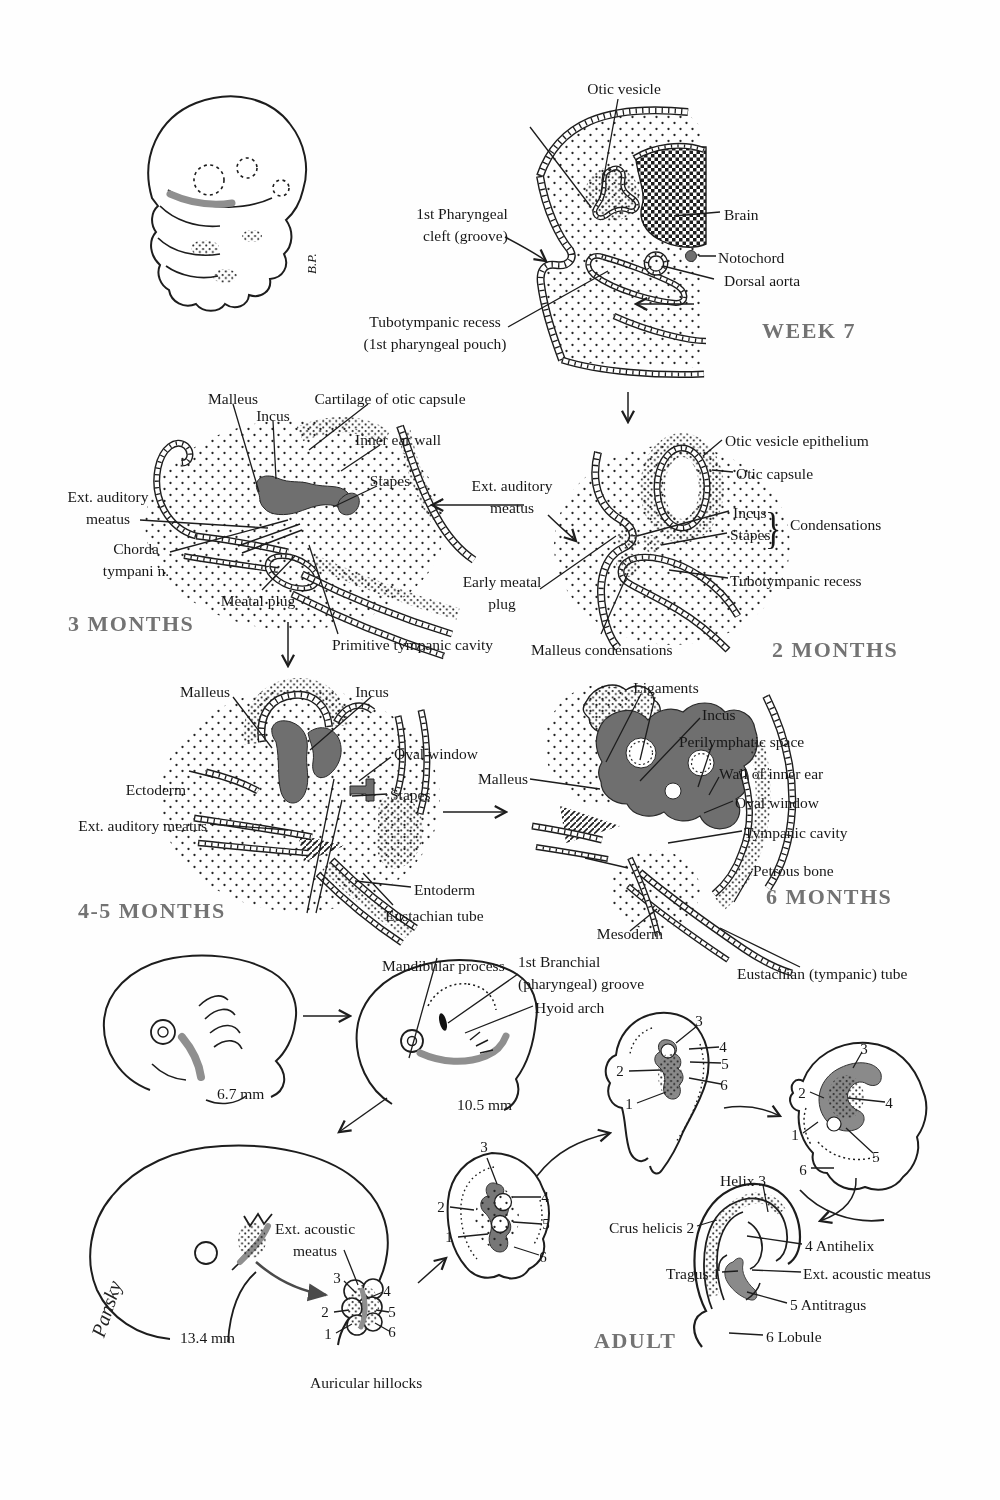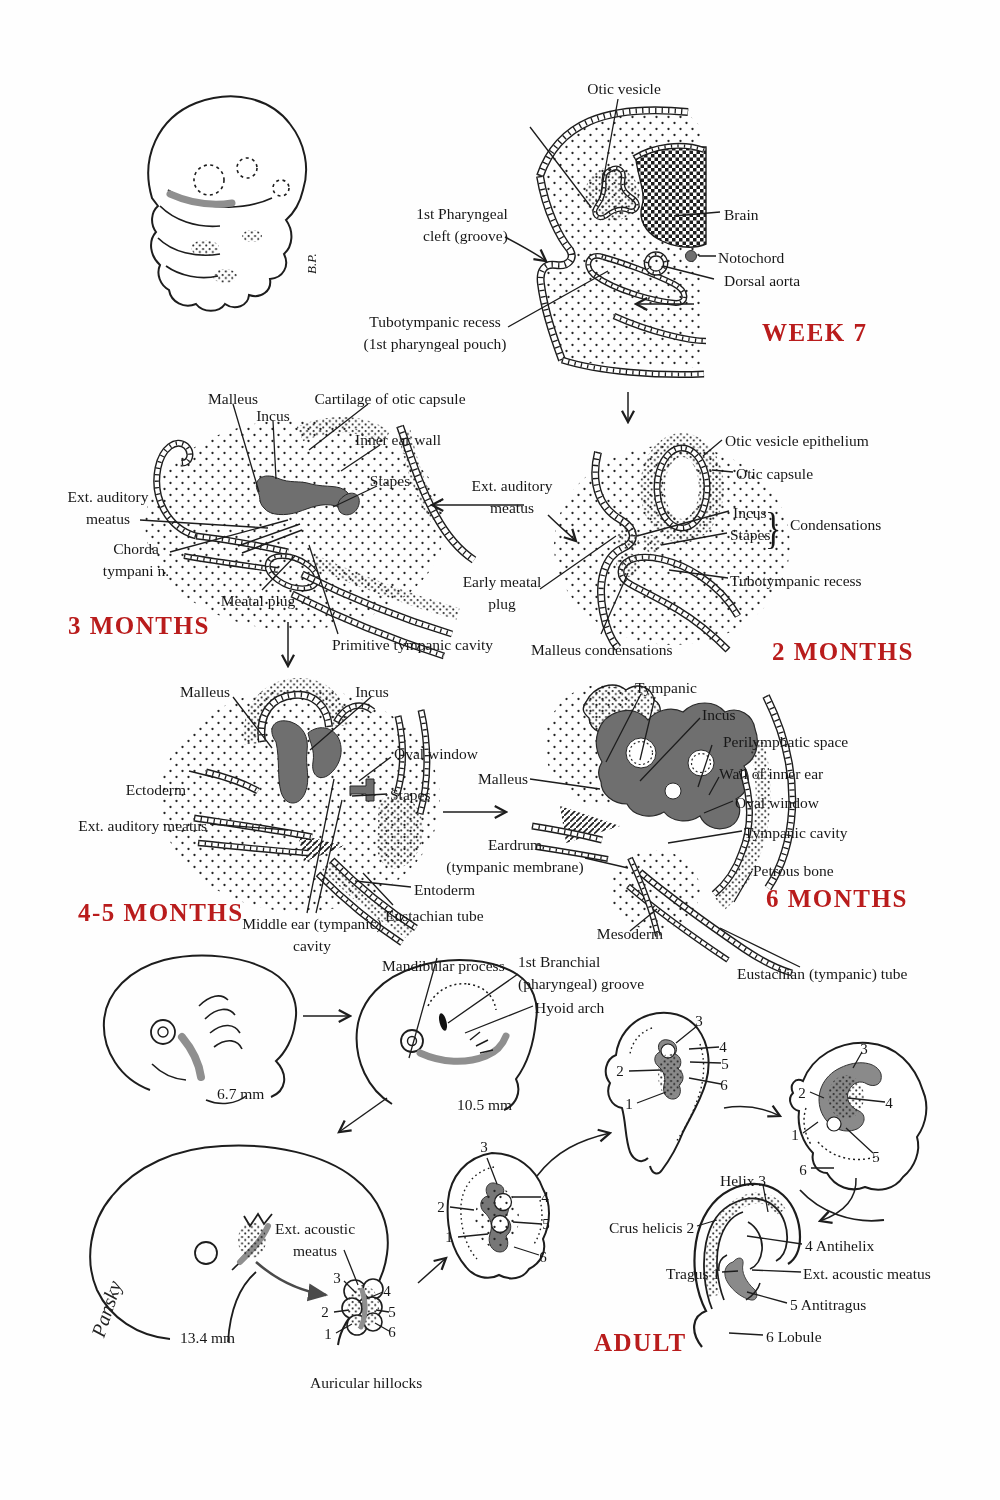--- a/index.html
+++ b/index.html
@@ -3,21 +3,21 @@
 <meta charset="utf-8">
 <style>
   html,body{margin:0;padding:0;background:#ffffff;}
   #page{position:relative;width:1000px;height:1500px;background:#fefefe;overflow:hidden;}
   #art{position:absolute;left:0;top:0;}
   #labels{position:absolute;left:0;top:0;width:1000px;height:1500px;pointer-events:none;}
   .lb{position:absolute;font-family:"Liberation Serif",serif;font-size:15.5px;line-height:1.42;
       color:#171717;white-space:pre-line;}
   .am{transform:translateX(-50%);text-align:center;}
   .ae{transform:translateX(-100%);text-align:right;}
-  .stage{font-weight:bold;font-size:25px;letter-spacing:1.5px;color:#b91c1c;}
+  .stage{font-weight:bold;font-size:22px;letter-spacing:1.5px;color:#737373;}
   .num{font-size:15px;}
   .sig{font-style:italic;font-size:13px;}
   .sig2{font-style:italic;font-size:20px;color:#222;}
   .brace{font-size:34px;transform:scaleY(1.3);transform-origin:left top;font-weight:400;}
 </style>
 </head>
 <body>
 
 <div id="page">
 <svg id="art" width="1000" height="1500" viewBox="0 0 1000 1500">
@@ -350,32 +350,28 @@
       <div class="lb" style="left: 531px; top: 639px;">Malleus condensations</div>
       <div class="lb stage" style="left: 772px; top: 634px;">2 MONTHS</div>
       <div class="lb am" style="left: 205px; top: 681px;">Malleus</div>
       <div class="lb am" style="left: 372px; top: 681px;">Incus</div>
       <div class="lb" style="left: 394px; top: 743px;">Oval window</div>
       <div class="lb" style="left: 390px; top: 784px;">Stapes</div>
       <div class="lb ae" style="left: 186px; top: 762px; margin-top: 17px;">Ectoderm</div>
       <div class="lb ae" style="left: 207px; top: 815px;">Ext. auditory meatus</div>
       <div class="lb" style="left: 414px; top: 879px;">Entoderm</div>
       <div class="lb" style="left: 385px; top: 905px;">Eustachian tube</div>
-      <div class="lb am" style="left: 312px; top: 913px;">Middle ear (tympanic)
-cavity</div>
       <div class="lb stage" style="left: 78px; top: 895px;">4-5 MONTHS</div>
-      <div class="lb am" style="left: 666px; top: 677px;">Tympanic</div>
+      <div class="lb am" style="left: 666px; top: 677px;">Ligaments</div>
       <div class="lb" style="left: 702px; top: 704px;">Incus</div>
-      <div class="lb" style="left: 723px; top: 731px;">Perilymphatic space</div>
+      <div class="lb" style="left: 679px; top: 731px;">Perilymphatic space</div>
       <div class="lb" style="left: 719px; top: 763px;">Wall of inner ear</div>
       <div class="lb" style="left: 735px; top: 792px;">Oval window</div>
       <div class="lb" style="left: 744px; top: 822px;">Tympanic cavity</div>
       <div class="lb" style="left: 478px; top: 768px;">Malleus</div>
-      <div class="lb am" style="left: 515px; top: 834px;">Eardrum
-(tympanic membrane)</div>
       <div class="lb" style="left: 753px; top: 860px;">Petrous bone</div>
       <div class="lb am" style="left: 630px; top: 923px;">Mesoderm</div>
       <div class="lb stage" style="left: 766px; top: 881px;">6 MONTHS</div>
       <div class="lb" style="left: 737px; top: 963px;">Eustachian (tympanic) tube</div>
       <div class="lb" style="left: 382px; top: 938px; margin-top: 17px;">Mandibular process</div>
       <div class="lb" style="left: 518px; top: 951px;">1st Branchial
 (pharyngeal) groove</div>
       <div class="lb" style="left: 535px; top: 997px;">Hyoid arch</div>
       <div class="lb" style="left: 217px; top: 1083px;">6.7 mm</div>
       <div class="lb" style="left: 457px; top: 1094px;">10.5 mm</div>

